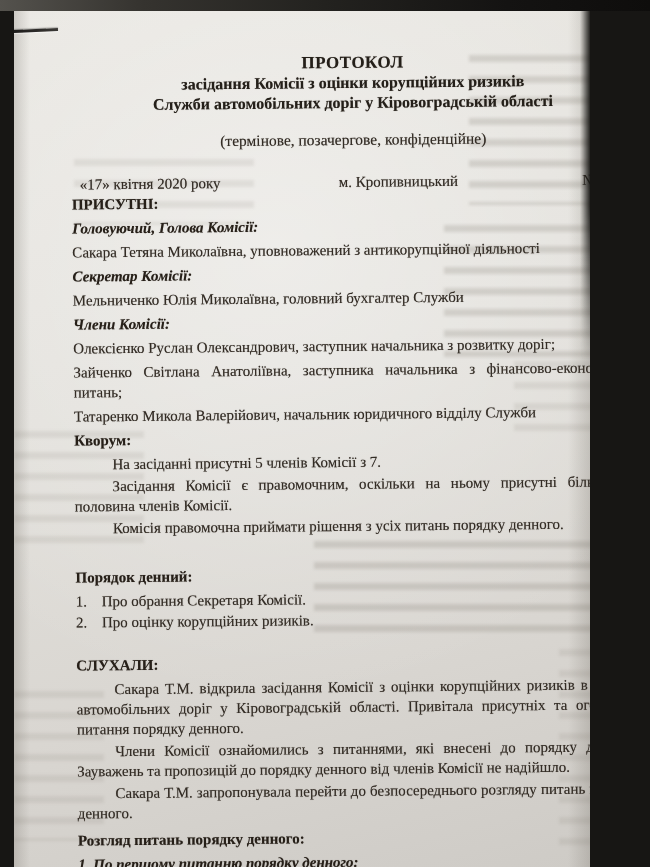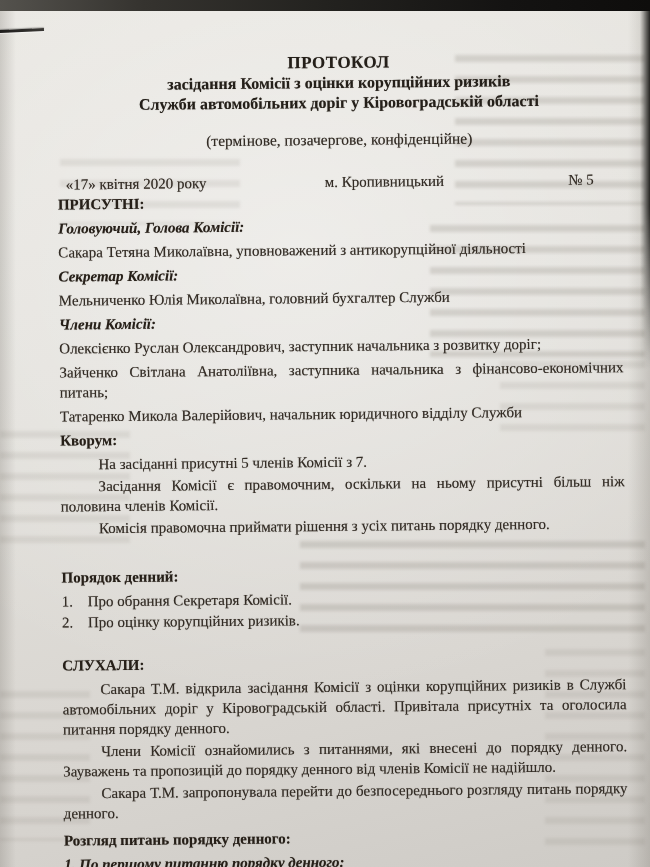--- a/index.html
+++ b/index.html
@@ -9,21 +9,21 @@
     font-family:"Liberation Serif","DejaVu Serif",serif;
   }
   .photo{position:relative;width:650px;height:867px;overflow:hidden;background:#171614;}
   
   .top-band{
     position:absolute;left:0;top:0;width:650px;height:11px;z-index:4;
     background:linear-gradient(to right,#54524d 0%,#35332f 22%,#23221f 50%,#141312 78%,#0e0d0c 100%);
   }
   
   .paper{
-    position:absolute;left:0;top:9px;width:650px;height:858px;overflow:hidden;
+    position:absolute;left:14px;top:9px;width:576px;height:858px;overflow:hidden;
     background:
       radial-gradient(130% 85% at 45% 28%, rgba(255,255,255,0.38), rgba(255,255,255,0) 62%),
       linear-gradient(166deg,#e9e7e2 0%,#e2e0db 42%,#d9d6d1 74%,#cecbc6 100%);
   }
   
   .edge-left{position:absolute;left:0;top:0;width:16px;height:100%;z-index:1;
     background:linear-gradient(to right,rgba(95,90,82,0.22),rgba(95,90,82,0));}
   .edge-right-shade{position:absolute;right:0;top:0;width:22px;height:100%;z-index:1;
     background:linear-gradient(to left,rgba(110,105,96,0.25),rgba(110,105,96,0));}
   

